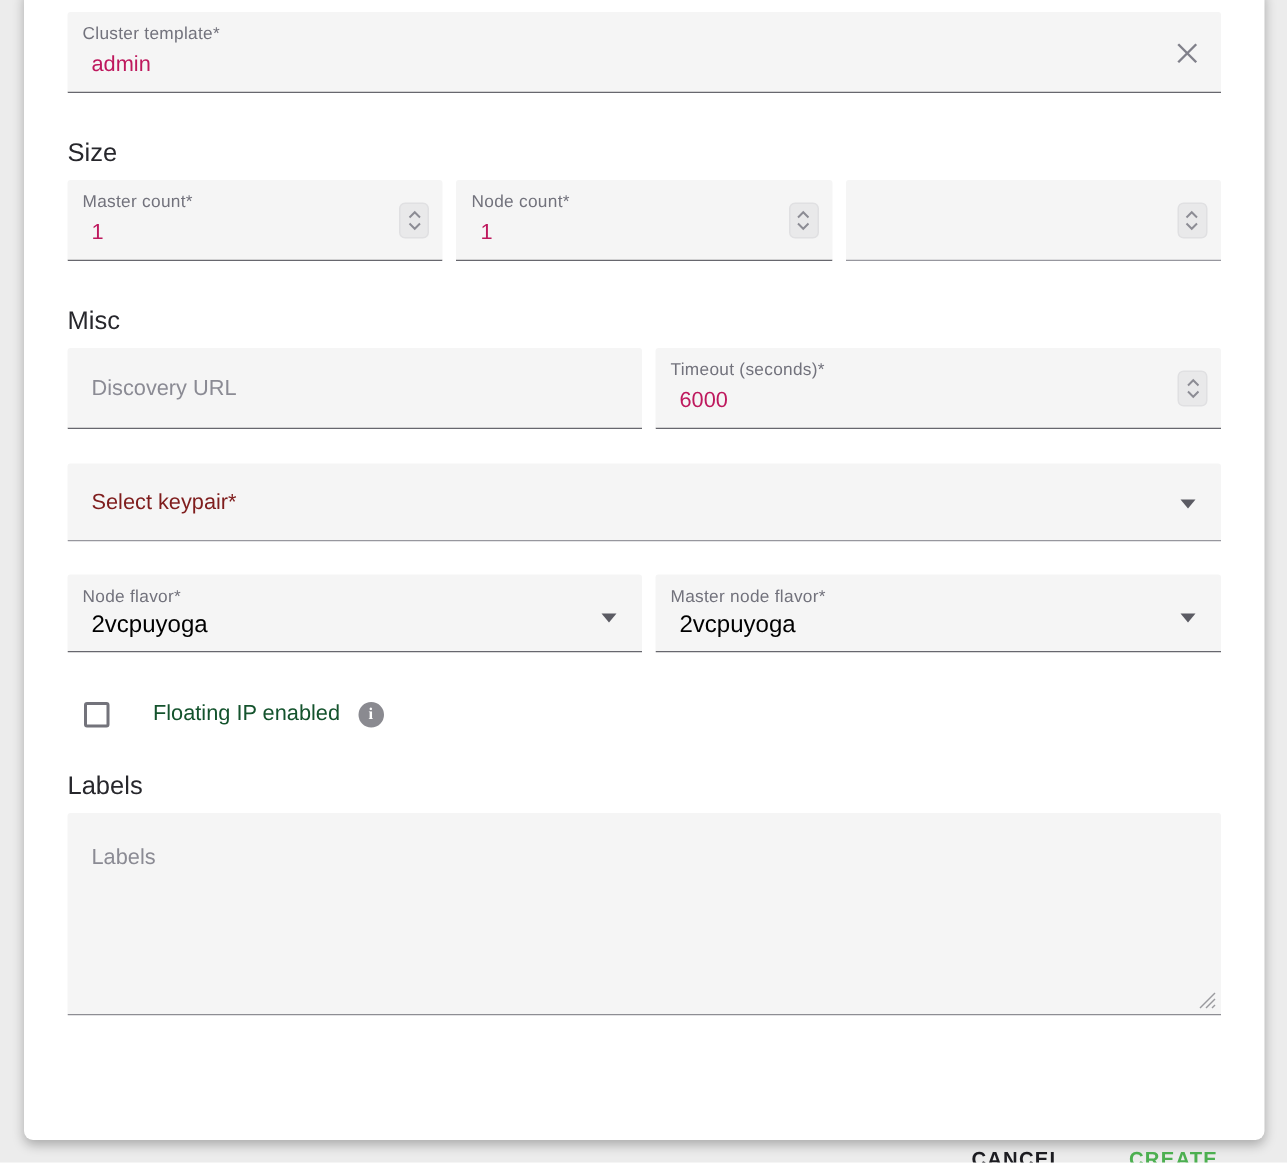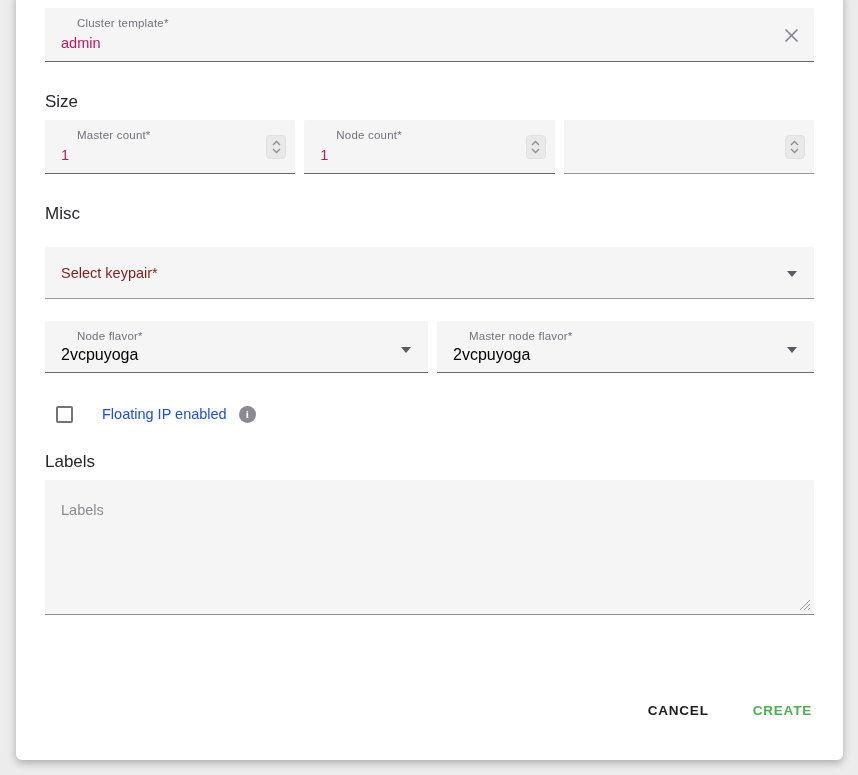--- a/index.html
+++ b/index.html
@@ -22,21 +22,21 @@
   
   .field {
     position:relative;
     background:#f5f5f5;
     border-bottom:1px solid #67676e;
     border-radius:2px 2px 0 0;
     height:54px;
   }
   .field .flabel {
     position:absolute;
-    top:9px; left:32px;
+    top:9px; left:10px;
     font-size:11.5px;
     color:#72727c;
     letter-spacing:.2px;
     pointer-events:none;
   }
   .field input.fvalue {
     position:absolute;
     top:27px; left:16px; right:42px;
     border:0; outline:0; background:transparent;
     font-family:"Liberation Sans", sans-serif;
@@ -115,21 +115,21 @@
   .checkbox {
     width:17px; height:17px;
     border:2px solid #73737b;
     border-radius:2px;
     background:#fff;
     cursor:pointer;
   }
   .check-label {
     margin-left:29px;
     font-size:14.5px;
-    color:#1d4ed8;
+    color:#14532d;
   }
   .info-icon {
     margin-left:12px;
     width:17px; height:17px;
     border-radius:50%;
     background:#8a8a90;
     color:#ffffff;
     font-size:11px;
     font-weight:700;
     display:flex; align-items:center; justify-content:center;
@@ -228,20 +228,37 @@
           </svg>
         <svg width="9" height="6" viewBox="0 0 9 6">
             <path d="M1 1 L4.5 4.5 L8 1" fill="none" stroke="#8c8c94" stroke-width="1.3"></path>
           </svg>
       </span>
     </div>
   </div>
 
   <div class="section-heading">Misc</div>
 
+  <div class="row">
+    <div class="field wide-l">
+      <input class="fcenter" type="text" placeholder="Discovery URL" style="">
+    </div>
+    <div class="field wide-r">
+      <span class="flabel">Timeout (seconds)*</span>
+      <input class="fvalue" type="text" value="6000" style="">
+      <span class="spin">
+        <svg width="9" height="6" viewBox="0 0 9 6">
+            <path d="M1 5 L4.5 1.5 L8 5" fill="none" stroke="#8c8c94" stroke-width="1.3"></path>
+          </svg>
+        <svg width="9" height="6" viewBox="0 0 9 6">
+            <path d="M1 1 L4.5 4.5 L8 1" fill="none" stroke="#8c8c94" stroke-width="1.3"></path>
+          </svg>
+      </span>
+    </div>
+  </div>
 
   <div class="field full empty" style="margin-top:23px; height:52px;">
     <span class="pcenter" style="color:#7f1d1d;">Select keypair*</span>
     <span class="caret"></span>
   </div>
 
   <div class="row" style="margin-top:22px;">
     <div class="field wide-l" style="height:52px;">
       <span class="flabel">Node flavor*</span>
       <span class="fvalue" style="position:absolute; top:25px; left:16px;">2vcpuyoga</span>

